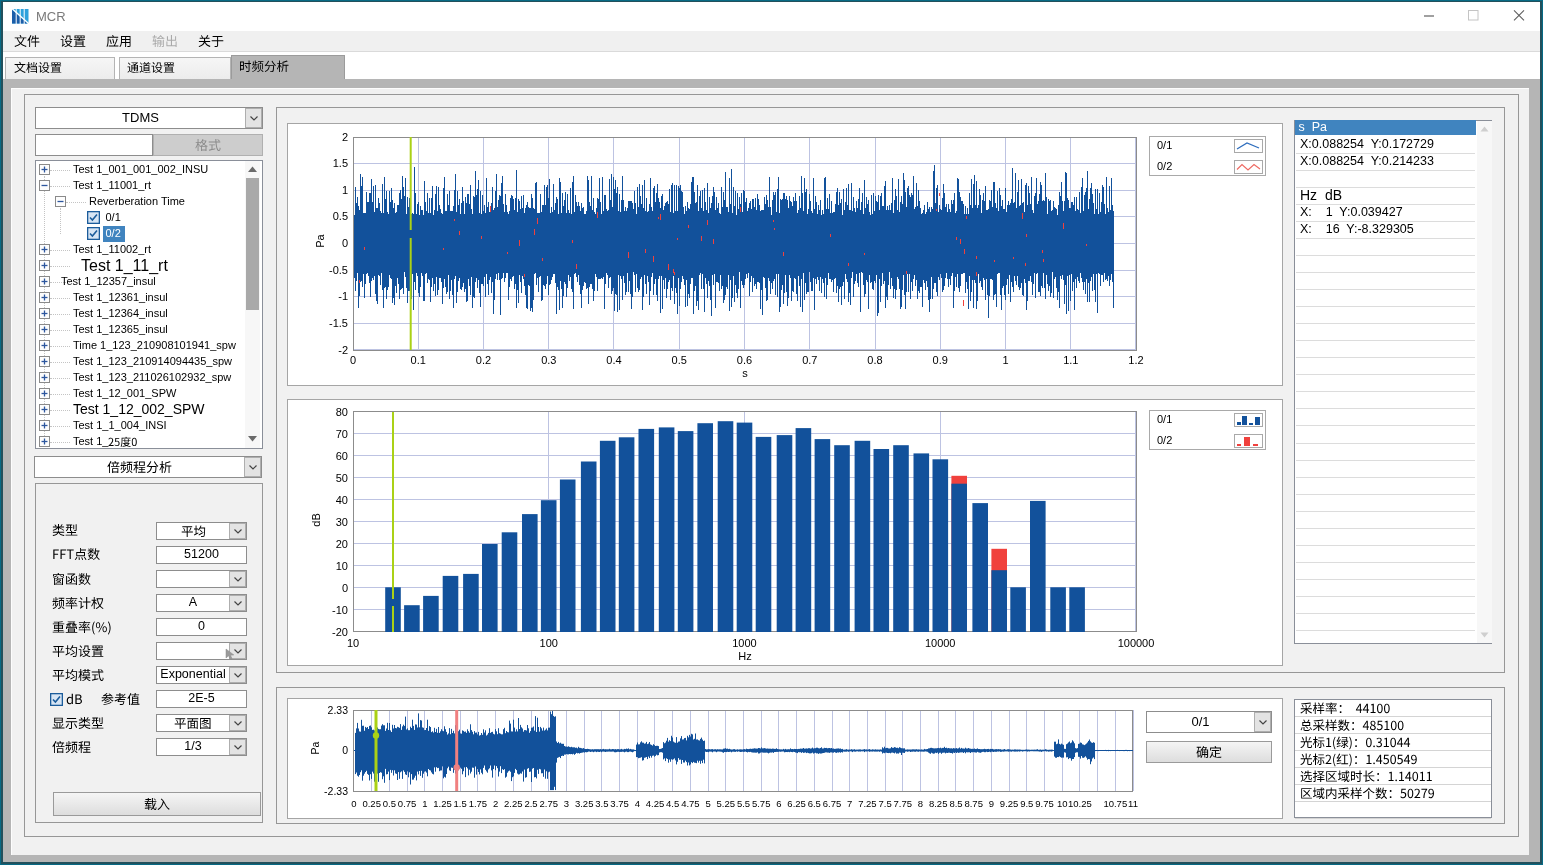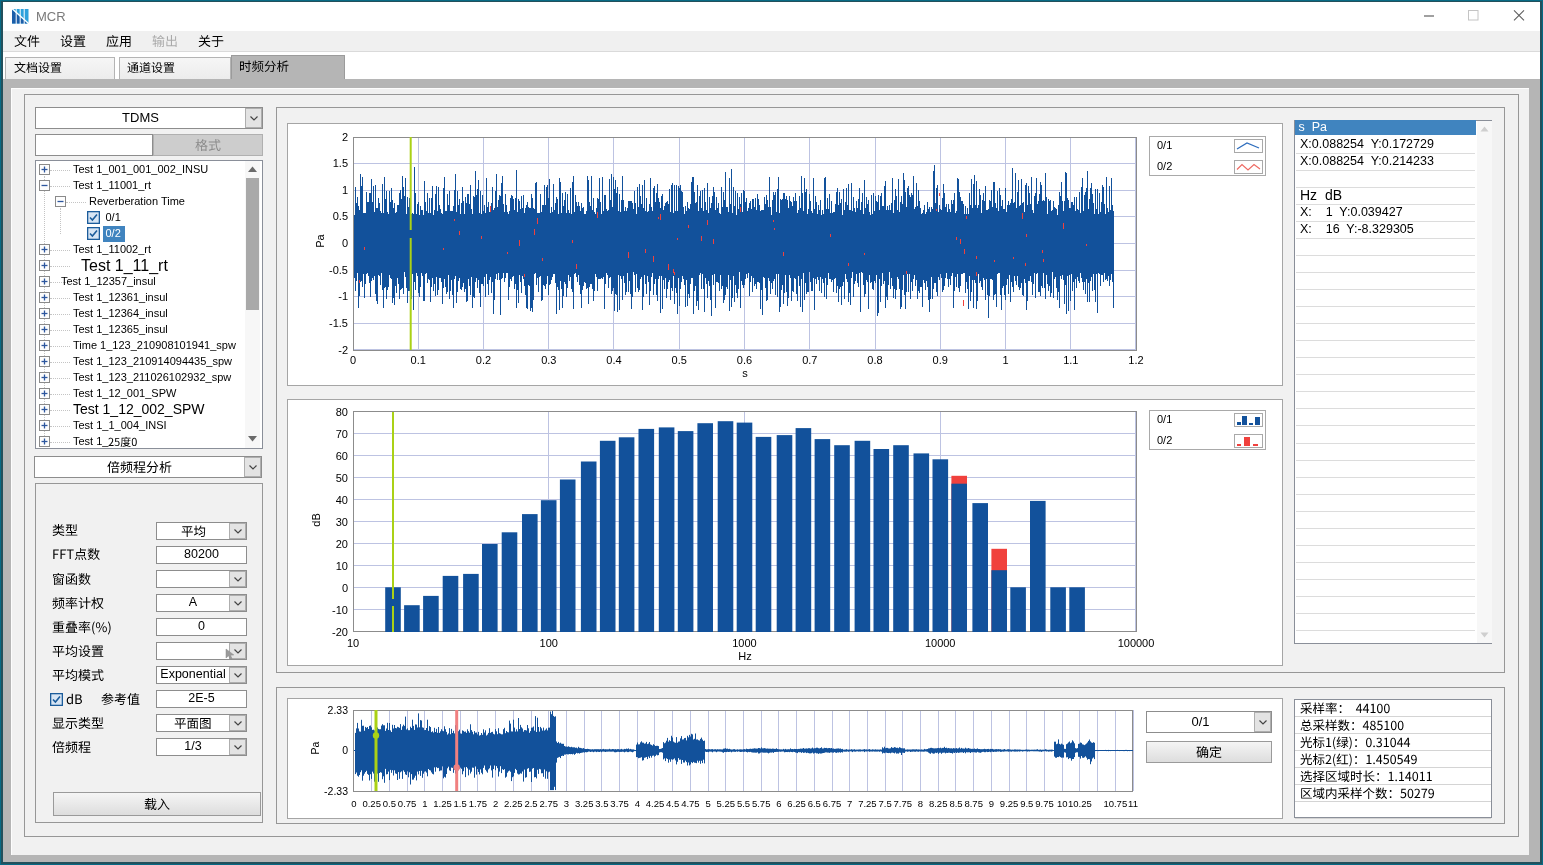--- a/index.html
+++ b/index.html
@@ -216,21 +216,21 @@
 <svg style="left:233.5px;top:528.5px" width="8" height="6" viewBox="0 0 8 6">
     <path d="M0.5 0.5L4 4L7.5 0.5" fill="none" stroke="#444" stroke-width="1.2"></path>
   </svg>
 <svg style="position:absolute;left:180.5px;top:522.6px;overflow:visible" width="27" height="18" viewBox="0 0 27 18">
     <path transform="translate(0 13)" d="M2.2 -7.9C2.7 -7 3.2 -5.7 3.3 -5L4.2 -5.3C4 -6 3.5 -7.2 3 -8.1ZM9.4 -8.2C9.1 -7.3 8.6 -6 8.1 -5.2L8.9 -5C9.4 -5.7 10 -6.9 10.4 -7.9ZM0.7 -4.4V-3.4H5.7V1H6.7V-3.4H11.9V-4.4H6.7V-8.7H11.2V-9.7H1.3V-8.7H5.7V-4.4Z M18.6 -5.8C19.3 -5.1 20.3 -4.2 20.8 -3.7L21.4 -4.3C20.9 -4.8 19.9 -5.7 19.1 -6.3ZM17.6 -1.5 17.9 -0.6C19.2 -1.3 21 -2.2 22.5 -3.2L22.3 -3.9C20.6 -3 18.7 -2 17.6 -1.5ZM19.6 -10.5C19 -8.9 18.1 -7.3 17 -6.3C17.1 -6.1 17.4 -5.7 17.6 -5.5C18.1 -6.1 18.7 -6.8 19.2 -7.6H23.2C23.1 -2.5 22.9 -0.5 22.5 -0.1C22.4 0.1 22.2 0.2 22 0.2C21.6 0.2 20.8 0.2 19.9 0.1C20.1 0.3 20.2 0.7 20.2 1C21 1 21.8 1 22.3 1C22.7 0.9 23 0.8 23.3 0.5C23.8 -0.2 24 -2.1 24.1 -8C24.1 -8.1 24.1 -8.5 24.1 -8.5H19.7C20 -9.1 20.3 -9.7 20.5 -10.2ZM12.9 -1.5 13.3 -0.6C14.5 -1.2 16 -2 17.5 -2.8L17.2 -3.5L15.5 -2.7V-6.6H17V-7.5H15.5V-10.4H14.6V-7.5H13V-6.6H14.6V-2.3C14 -2 13.4 -1.7 12.9 -1.5Z" fill="#000"></path>
   </svg>
 <svg style="position:absolute;left:52px;top:546.4px;overflow:visible" width="51" height="19" viewBox="0 0 51 19">
     <path transform="translate(0 13)" d="M1.3 0H2.5V-4.3H6.1V-5.3H2.5V-8.5H6.8V-9.5H1.3Z M8.5 0H9.7V-4.3H13.3V-5.3H9.7V-8.5H14V-9.5H8.5Z M17.6 0H18.8V-8.5H21.7V-9.5H14.8V-8.5H17.6Z M25.2 -6H32V-3.7H25.2ZM26.6 -1.7C26.7 -0.8 26.8 0.3 26.8 0.9L27.8 0.8C27.8 0.2 27.7 -0.9 27.5 -1.7ZM29.2 -1.7C29.6 -0.8 30 0.2 30.2 0.9L31.1 0.7C31 0 30.5 -1.1 30.1 -1.8ZM31.9 -1.8C32.6 -0.9 33.3 0.2 33.6 0.9L34.5 0.5C34.2 -0.2 33.4 -1.3 32.8 -2.1ZM24.4 -2C24 -1.1 23.4 0 22.7 0.6L23.6 1C24.3 0.3 24.9 -0.8 25.4 -1.8ZM24.3 -7V-2.8H33V-7H29V-8.6H34V-9.5H29V-10.9H28.1V-7Z M40.9 -10.7C40.7 -10.2 40.2 -9.4 39.9 -8.9L40.6 -8.6C40.9 -9.1 41.3 -9.7 41.7 -10.3ZM36.3 -10.3C36.6 -9.8 37 -9 37.1 -8.6L37.8 -8.9C37.7 -9.4 37.4 -10.1 37 -10.6ZM40.5 -3.4C40.2 -2.7 39.8 -2.1 39.3 -1.6C38.8 -1.9 38.3 -2.1 37.8 -2.3C38 -2.7 38.2 -3 38.3 -3.4ZM36.6 -2C37.2 -1.7 37.9 -1.4 38.6 -1.1C37.7 -0.5 36.7 -0.1 35.7 0.2C35.8 0.4 36 0.7 36.1 0.9C37.3 0.6 38.4 0.1 39.4 -0.7C39.8 -0.4 40.2 -0.1 40.5 0.1L41.1 -0.6C40.8 -0.8 40.4 -1 40 -1.2C40.7 -2 41.2 -2.9 41.6 -4L41 -4.2L40.9 -4.2H38.8L39 -4.9L38.2 -5C38.1 -4.8 37.9 -4.5 37.8 -4.2H36V-3.4H37.4C37.1 -2.9 36.8 -2.4 36.6 -2ZM38.5 -10.9V-8.5H35.8V-7.7H38.2C37.6 -6.9 36.6 -6 35.6 -5.7C35.8 -5.5 36.1 -5.1 36.2 -4.9C37 -5.3 37.8 -6.1 38.5 -6.8V-5.3H39.4V-7C40 -6.6 40.8 -6 41.1 -5.7L41.7 -6.4C41.4 -6.6 40.2 -7.3 39.6 -7.7H42V-8.5H39.4V-10.9ZM43.3 -10.8C43 -8.5 42.4 -6.3 41.4 -5C41.6 -4.8 42 -4.5 42.1 -4.4C42.5 -4.9 42.8 -5.4 43 -6.1C43.3 -4.8 43.7 -3.6 44.2 -2.6C43.4 -1.4 42.4 -0.4 41 0.3C41.2 0.5 41.5 0.9 41.5 1.1C42.9 0.4 43.9 -0.5 44.6 -1.7C45.3 -0.6 46.1 0.3 47.1 0.9C47.3 0.7 47.6 0.3 47.8 0.2C46.7 -0.4 45.8 -1.4 45.2 -2.6C45.9 -3.9 46.3 -5.5 46.6 -7.5H47.5V-8.4H43.8C43.9 -9.1 44.1 -9.9 44.2 -10.7ZM45.7 -7.5C45.4 -6 45.1 -4.7 44.7 -3.6C44.2 -4.8 43.8 -6.1 43.6 -7.5Z" fill="#000"></path>
   </svg>
 <div style="position:absolute;left:156px;top:546px;width:91px;height:18px;background:#fff;border:1px solid #8d8d8d"></div>
-<div style="position:absolute;left:51.5px;top:545.2px;width:300px;height:18.5px;line-height:18.5px;font-size:12.5px;color:#000;text-align:center;white-space:pre">80200</div>
+<div style="position:absolute;left:51.5px;top:545.2px;width:300px;height:18.5px;line-height:18.5px;font-size:12.5px;color:#000;text-align:center;white-space:pre">51200</div>
 <svg style="position:absolute;left:52px;top:570.5px;overflow:visible" width="41" height="19" viewBox="0 0 41 19">
     <path transform="translate(0 13)" d="M4.8 -8.7C3.8 -7.9 2.4 -7.3 1.1 -6.9L1.6 -6.2C3 -6.6 4.4 -7.4 5.5 -8.3ZM7.5 -8.2C8.8 -7.6 10.5 -6.7 11.4 -6.1L12 -6.7C11.1 -7.4 9.4 -8.2 8.1 -8.8ZM5.6 -7.4C5.4 -7.1 5.1 -6.5 4.8 -6.1H2.1V1.1H3.1V0.5H10V1H11V-6.1H5.8C6.1 -6.5 6.4 -6.9 6.6 -7.2ZM3.1 -0.2V-5.4H10V-0.2ZM4.7 -2.8C5.3 -2.6 5.8 -2.4 6.4 -2.1C5.6 -1.6 4.6 -1.3 3.6 -1.1C3.8 -0.9 3.9 -0.6 4 -0.4C5.1 -0.7 6.2 -1.1 7.1 -1.7C7.8 -1.4 8.4 -1 8.8 -0.7L9.3 -1.2C8.9 -1.5 8.3 -1.9 7.7 -2.2C8.3 -2.7 8.8 -3.4 9.2 -4.1L8.6 -4.4L8.5 -4.4H5.6C5.7 -4.6 5.8 -4.8 5.9 -5L5.1 -5.1C4.8 -4.5 4.3 -3.7 3.6 -3.2C3.7 -3.1 4 -2.9 4.1 -2.7C4.5 -3 4.8 -3.4 5.1 -3.7H8.1C7.8 -3.3 7.4 -2.9 7 -2.5C6.4 -2.8 5.8 -3.1 5.2 -3.3ZM5.5 -10.7C5.7 -10.5 5.8 -10.1 6 -9.8H1V-7.8H2V-9H11V-7.8H12V-9.8H7.2C7 -10.2 6.8 -10.6 6.6 -11Z M15.7 -7C16.4 -6.4 17.1 -5.5 17.5 -5L18.1 -5.6C17.8 -6.1 17 -6.9 16.3 -7.5ZM14.1 -8V0.3H23.9V1H24.9V-8H23.9V-0.6H15.1V-8ZM19 -7.9V-5.2C17.7 -4.3 16.3 -3.4 15.4 -2.9L15.9 -2.1C16.8 -2.7 17.9 -3.5 19 -4.3V-2.2C19 -2.1 19 -2 18.8 -2C18.6 -2 18 -2 17.4 -2C17.6 -1.8 17.7 -1.4 17.7 -1.1C18.6 -1.1 19.2 -1.1 19.5 -1.3C19.9 -1.4 20 -1.7 20 -2.2V-4.7C21.1 -3.8 22.2 -2.7 22.8 -1.9L23.4 -2.6C22.9 -3.2 22.1 -4 21.2 -4.7C21.9 -5.4 22.7 -6.3 23.3 -7.2L22.5 -7.6C22.1 -6.9 21.3 -5.9 20.6 -5.2L20 -5.7V-7.5C21.2 -8.1 22.6 -9 23.5 -9.9L22.8 -10.4L22.6 -10.4H15.4V-9.5H21.6C20.8 -8.9 19.9 -8.3 19 -7.9Z M31.8 -10.7C31.5 -10.2 31.1 -9.4 30.8 -8.9L31.4 -8.6C31.8 -9.1 32.2 -9.7 32.6 -10.3ZM27.1 -10.3C27.5 -9.8 27.8 -9 27.9 -8.6L28.7 -8.9C28.6 -9.4 28.2 -10.1 27.9 -10.6ZM31.3 -3.4C31 -2.7 30.6 -2.1 30.1 -1.6C29.6 -1.9 29.1 -2.1 28.6 -2.3C28.8 -2.7 29 -3 29.2 -3.4ZM27.4 -2C28.1 -1.7 28.8 -1.4 29.4 -1.1C28.6 -0.5 27.6 -0.1 26.5 0.2C26.7 0.4 26.9 0.7 27 0.9C28.2 0.6 29.3 0.1 30.2 -0.7C30.7 -0.4 31.1 -0.1 31.4 0.1L32 -0.6C31.7 -0.8 31.3 -1 30.9 -1.2C31.6 -2 32.1 -2.9 32.4 -4L31.9 -4.2L31.7 -4.2H29.6L29.9 -4.9L29 -5C28.9 -4.8 28.8 -4.5 28.7 -4.2H26.9V-3.4H28.3C28 -2.9 27.7 -2.4 27.4 -2ZM29.3 -10.9V-8.5H26.6V-7.7H29C28.4 -6.9 27.4 -6 26.5 -5.7C26.7 -5.5 26.9 -5.1 27 -4.9C27.8 -5.3 28.7 -6.1 29.3 -6.8V-5.3H30.3V-7C30.9 -6.6 31.7 -6 32 -5.7L32.5 -6.4C32.2 -6.6 31.1 -7.3 30.4 -7.7H32.9V-8.5H30.3V-10.9ZM34.2 -10.8C33.9 -8.5 33.3 -6.3 32.3 -5C32.5 -4.8 32.8 -4.5 33 -4.4C33.3 -4.9 33.6 -5.4 33.9 -6.1C34.2 -4.8 34.5 -3.6 35 -2.6C34.3 -1.4 33.3 -0.4 31.9 0.3C32 0.5 32.3 0.9 32.4 1.1C33.7 0.4 34.7 -0.5 35.5 -1.7C36.2 -0.6 37 0.3 38 0.9C38.1 0.7 38.4 0.3 38.6 0.2C37.5 -0.4 36.7 -1.4 36 -2.6C36.7 -3.9 37.2 -5.5 37.4 -7.5H38.3V-8.4H34.6C34.8 -9.1 35 -9.9 35.1 -10.7ZM36.5 -7.5C36.3 -6 36 -4.7 35.5 -3.6C35 -4.8 34.7 -6.1 34.4 -7.5Z" fill="#000"></path>
   </svg>
 <div style="position:absolute;left:156px;top:570px;width:91px;height:18px;background:#fff;border:1px solid #8d8d8d"></div>
 <div style="position:absolute;left:229px;top:571px;width:17px;height:16px;background:#e3e3e3;border:1px solid #aeaeae"></div>
 <svg style="left:233.5px;top:576.5px" width="8" height="6" viewBox="0 0 8 6">
     <path d="M0.5 0.5L4 4L7.5 0.5" fill="none" stroke="#444" stroke-width="1.2"></path>
   </svg>
 <div style="position:absolute;left:43.0px;top:569.2px;width:300px;height:18.5px;line-height:18.5px;font-size:12.5px;color:#000;text-align:right;white-space:pre">Hanning</div>
 <svg style="position:absolute;left:52px;top:594.5px;overflow:visible" width="54" height="19" viewBox="0 0 54 19">

